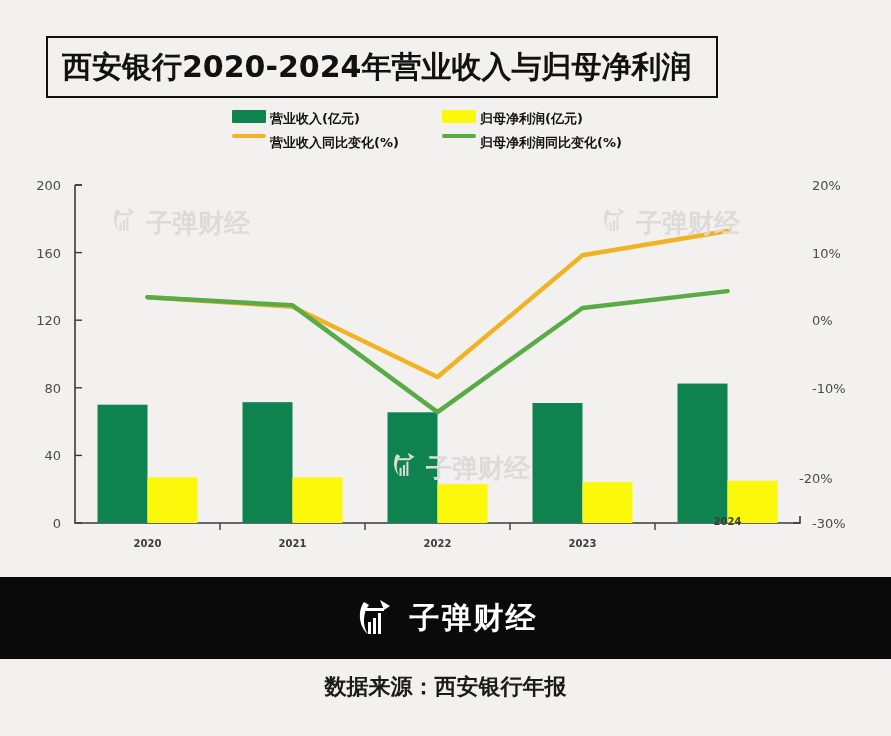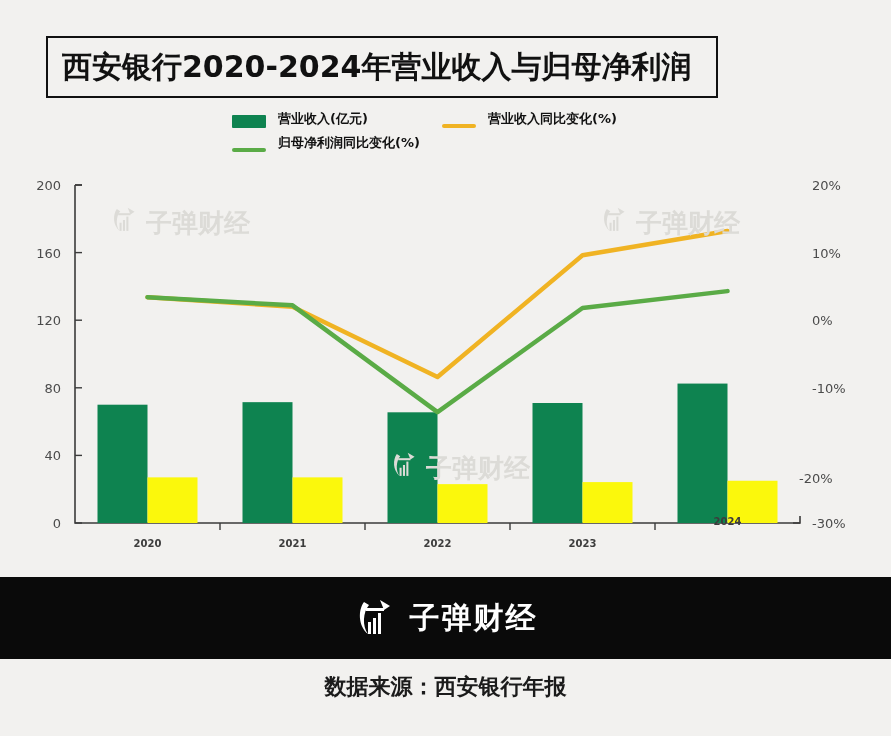--- a/index.html
+++ b/index.html
@@ -21,21 +21,21 @@
     font-size:30px;font-weight:bold;color:#111;
     letter-spacing:0px;padding-left:14px;white-space:nowrap;
     font-family:"DejaVu Sans","Liberation Sans",sans-serif;
   }
 
   
   .legend{
     position:absolute;left:232px;top:110px;width:440px;
     display:grid;grid-template-columns:210px 230px;row-gap:6px;
   }
-  .leg-item{display:flex;align-items:flex-end;gap:12px;}
+  .leg-item{display:flex;align-items:flex-start;gap:4px;}
   .leg-swatch-bar{width:34px;height:13px;border-radius:1px;}
   .leg-swatch-line{width:34px;height:4px;border-radius:2px;}
   .leg-label{font-size:13px;color:#111;font-weight:bold;white-space:nowrap;
     font-family:"DejaVu Sans","Liberation Sans",sans-serif;}
 
   
   .plot{position:absolute;left:0;top:0;width:891px;height:736px;}
   .axis-label{
     position:absolute;font-size:13px;color:#4b4b4b;
     font-family:"DejaVu Sans","Liberation Sans",sans-serif;
@@ -82,20 +82,24 @@
 <div class="page">
 
   <div class="title-box">
     <div class="title-text">西安银行2020-2024年营业收入与归母净利润</div>
   </div>
 
   <div class="legend">
     <div class="leg-item">
       <span class="leg-swatch-bar" style="background:#0e8350"></span>
       <span class="leg-label">营业收入(亿元)</span>
+    </div>
+    <div class="leg-item">
+      <span class="leg-swatch-bar" style="background:#fbf80c"></span>
+      <span class="leg-label">归母净利润(亿元)</span>
     </div>
     <div class="leg-item">
       <span class="leg-swatch-line" style="background:#f0b323"></span>
       <span class="leg-label">营业收入同比变化(%)</span>
     </div>
     <div class="leg-item">
       <span class="leg-swatch-line" style="background:#5aab46"></span>
       <span class="leg-label">归母净利润同比变化(%)</span>
     </div>
   </div>

